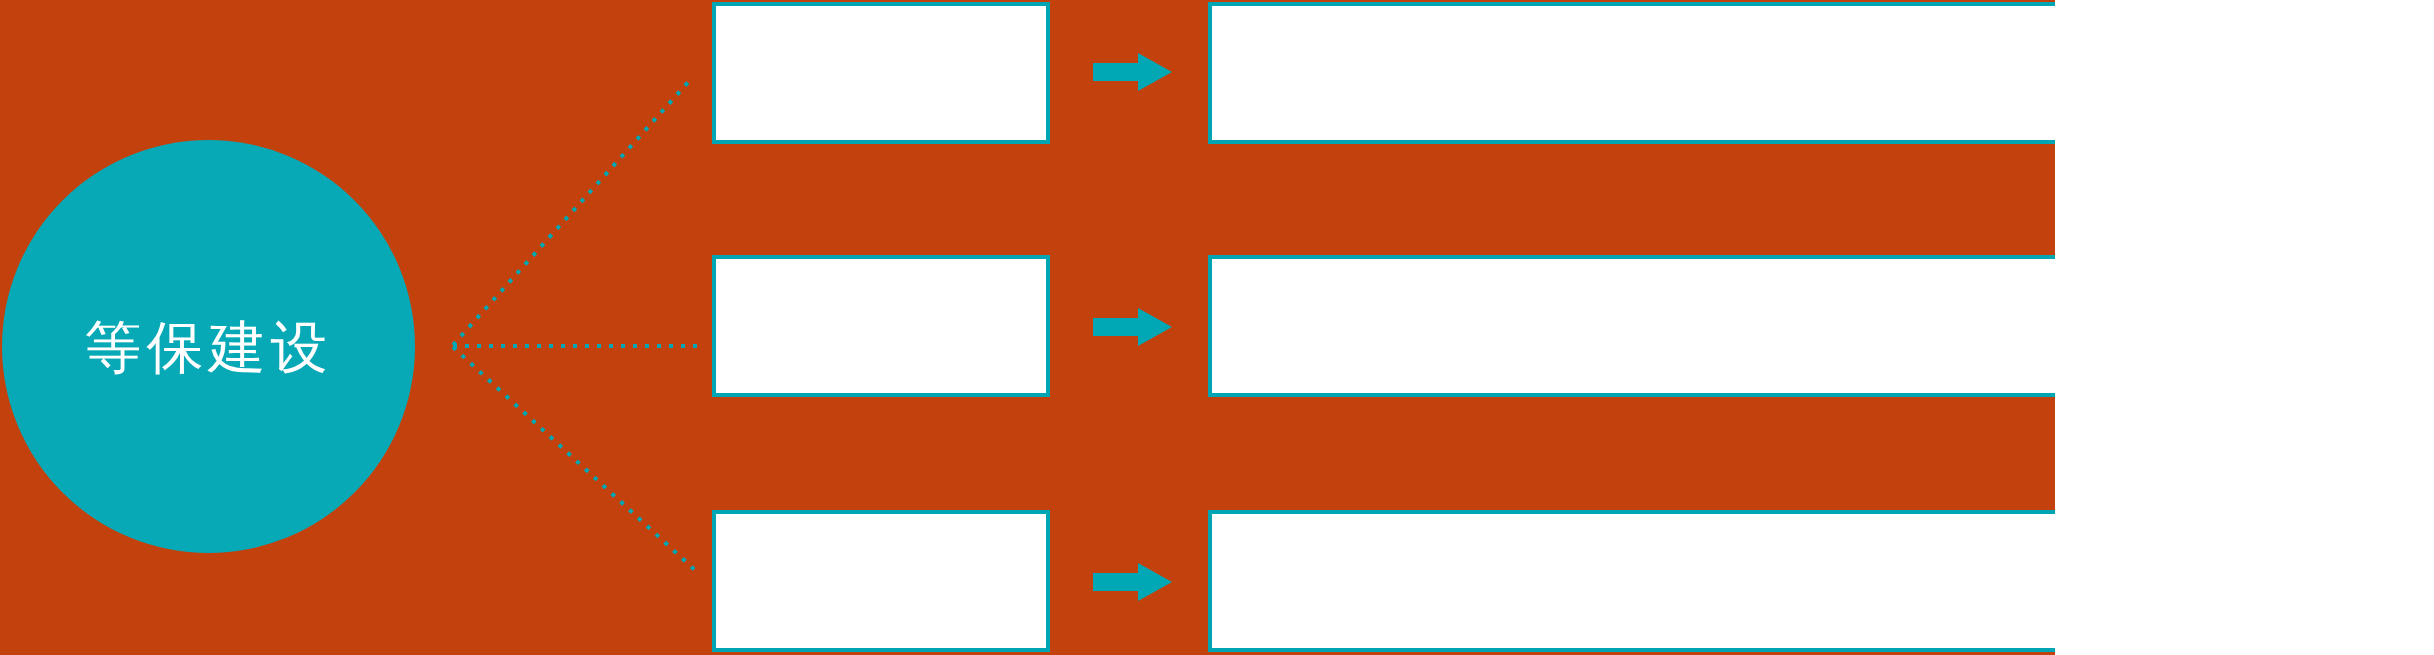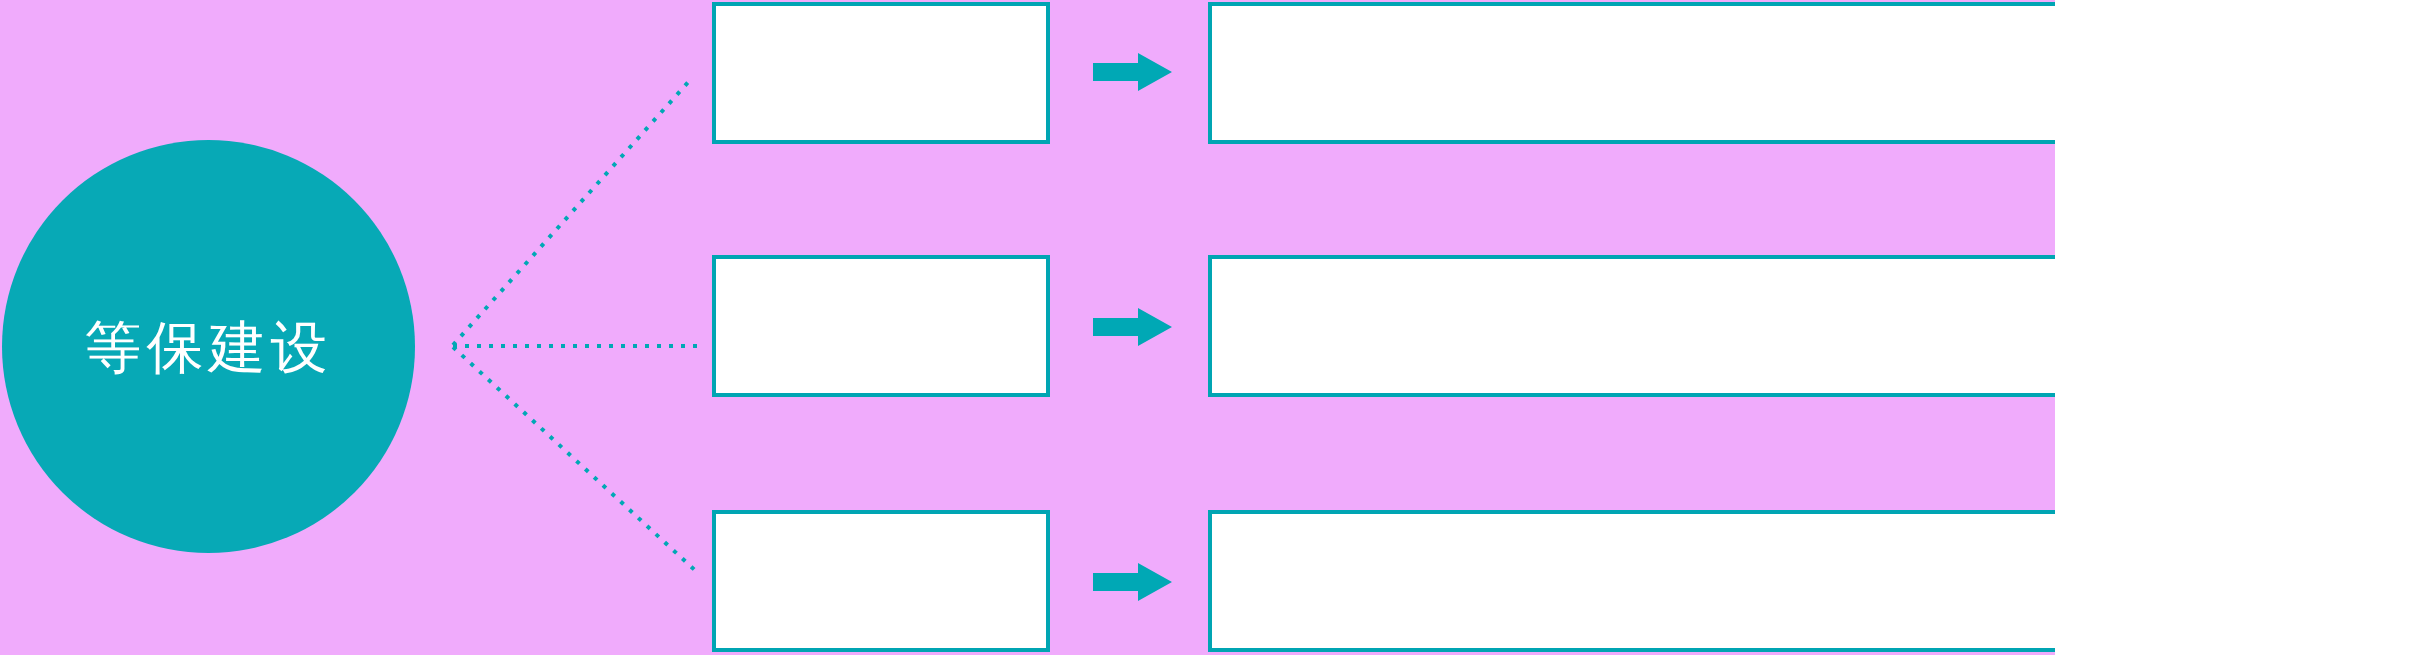--- a/index.html
+++ b/index.html
@@ -5,21 +5,21 @@
   html, body {
     margin: 0;
     padding: 0;
     background: #ffffff;
     font-family: "DejaVu Sans", "Liberation Sans", sans-serif;
   }
   .canvas {
     position: relative;
     width: 2055px;
     height: 655px;
-    background: #f0abfc;
+    background: #c2410c;
     overflow: hidden;
   }
   .hub-circle {
     position: absolute;
     left: 2px;
     top: 140px;
     width: 413px;
     height: 413px;
     border-radius: 50%;
     background: #07A9B6;

